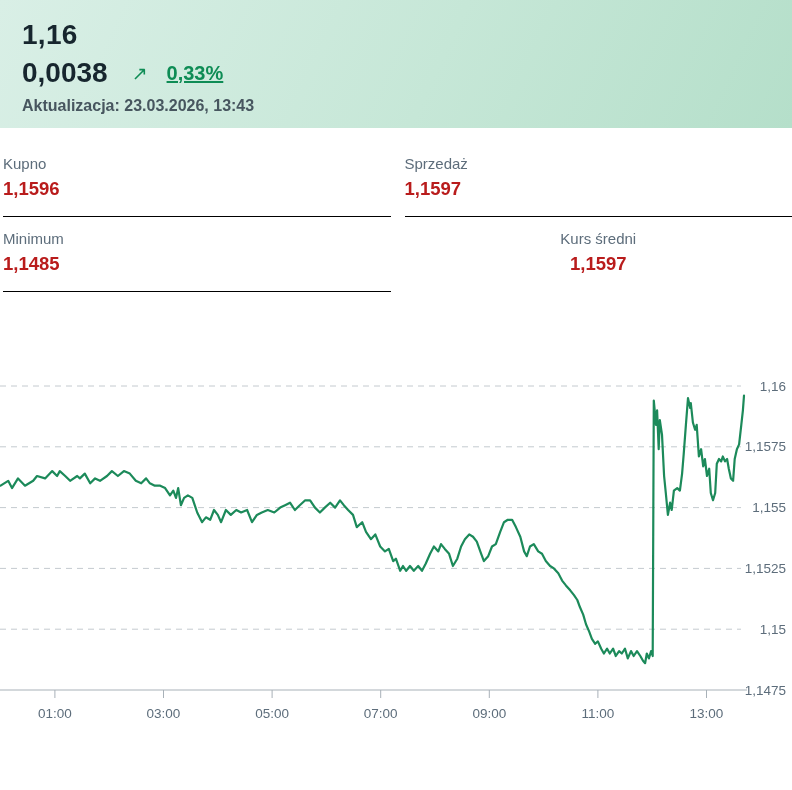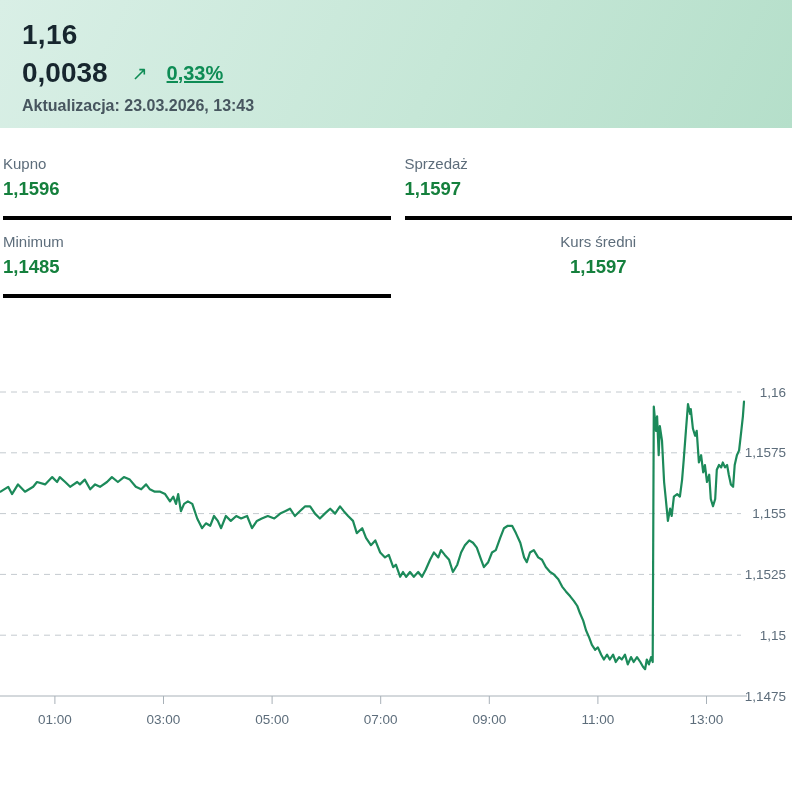--- a/index.html
+++ b/index.html
@@ -11,24 +11,24 @@
   .rate{font-size:28px;font-weight:700;color:#17262e;line-height:31px;letter-spacing:.3px;}
   .chg-row{display:flex;align-items:center;margin-top:11px;height:24px;}
   .chg-abs{font-size:28px;font-weight:700;color:#17262e;}
   .chg-arrow{font-size:19px;line-height:19px;margin:0 19px 0 24px;font-weight:400;}
   .chg-pct{font-size:20px;font-weight:700;text-decoration:underline;}
   .updated{margin-top:12px;font-size:16px;font-weight:600;color:#47565f;}
 
   
   .stats{display:grid;grid-template-columns:1fr 1fr;column-gap:14px;
          padding:14px 0 0 3px;box-sizing:border-box;}
-  .cell{padding:13px 0 16px 0;border-bottom:4px solid #000000;}
+  .cell{padding:13px 0 16px 0;border-bottom:1px solid #000000;}
   .cell.no-border{border-bottom:none;text-align:center;}
   .cell .lbl{font-size:15px;line-height:18px;color:#5d6d7b;}
-  .cell .val{font-size:18.5px;line-height:22px;font-weight:700;color:#15803d;margin-top:5px;}
+  .cell .val{font-size:18.5px;line-height:22px;font-weight:700;color:#b91c1c;margin-top:5px;}
 
   
   .chart{margin-top:48px;}
   .chart svg{display:block;}
   .chart text{font-family:"Liberation Sans",sans-serif;}
 </style>
 </head>
 <body>
 
 <div class="hdr">

